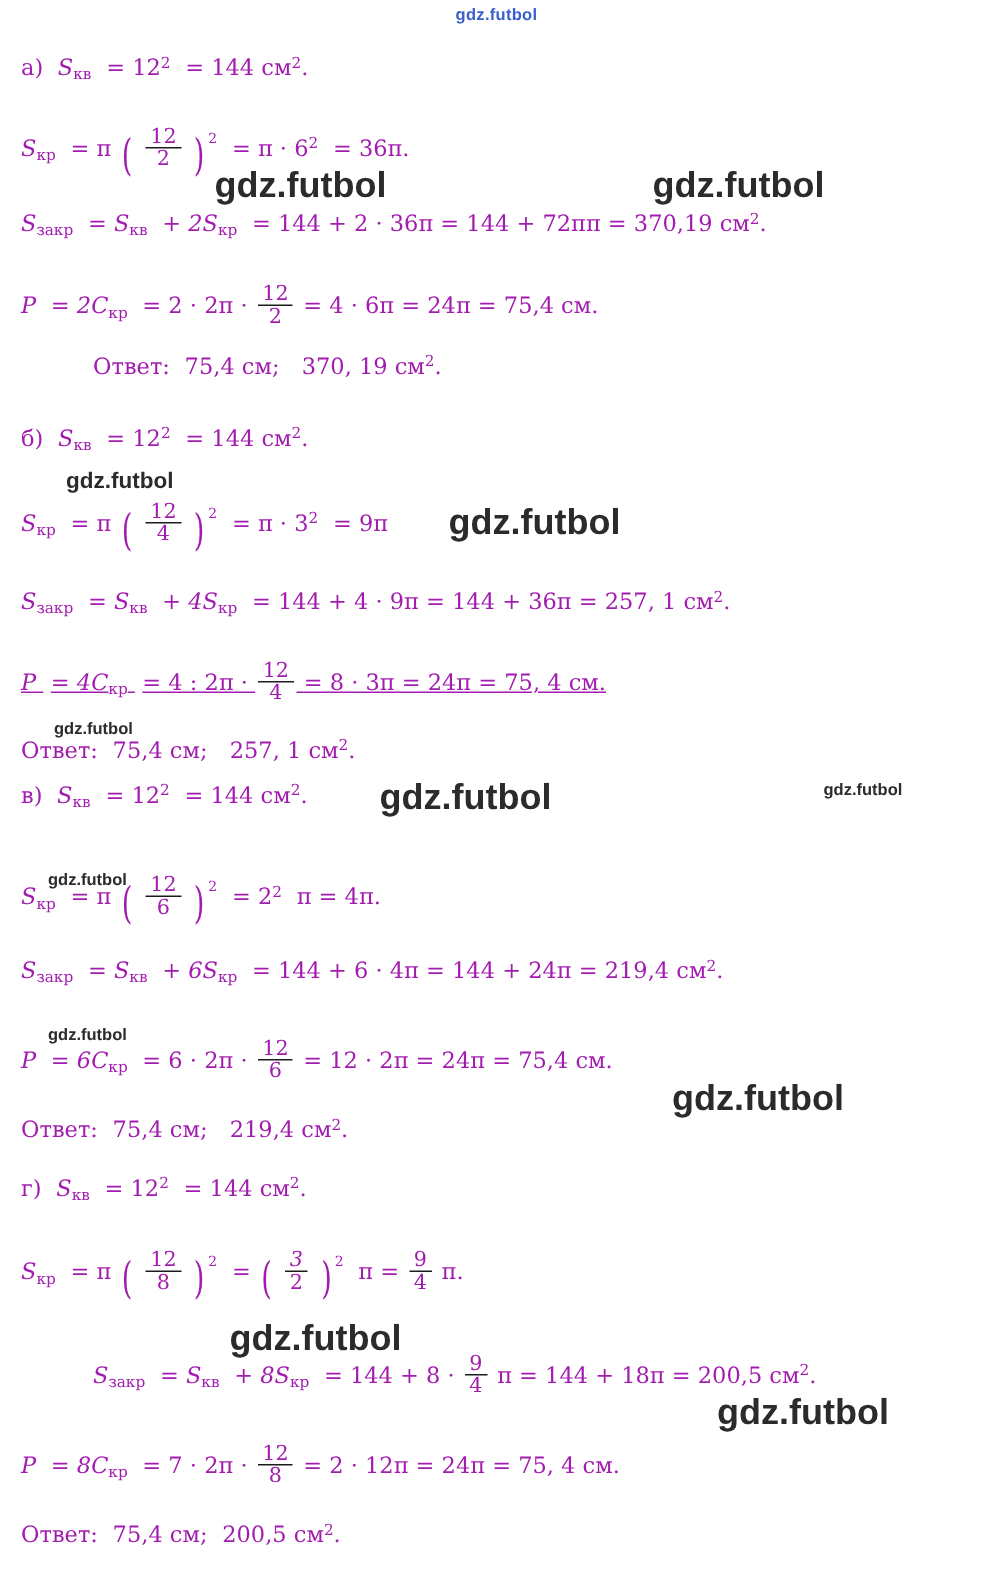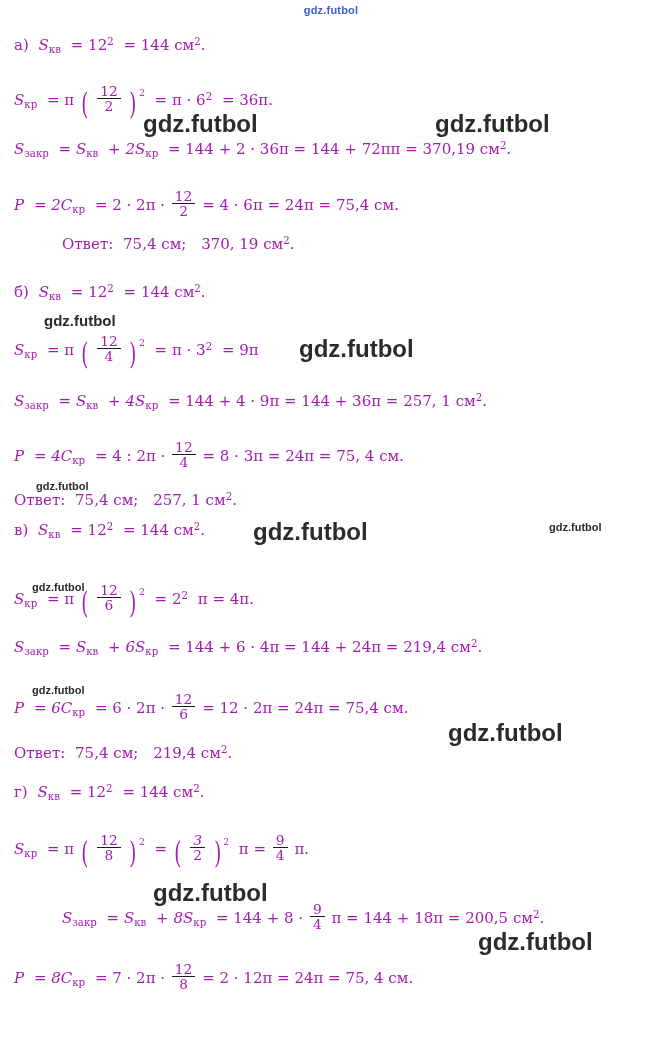--- a/index.html
+++ b/index.html
@@ -147,21 +147,21 @@
     <span class="sp"></span><span>= 9π</span>
   </div>
 
   <div class="line" style="left:14px; top:392px;">
     <span class="it">S</span><span class="sub">закр</span>
     <span class="sp"></span><span class="it">= S</span><span class="sub">кв</span>
     <span class="sp"></span><span class="it">+ 4S</span><span class="sub">кр</span>
     <span class="sp"></span><span>= 144 + 4 · 9π = 144 + 36π = 257, 1 см</span><span class="sup">2</span><span>.</span>
   </div>
 
-  <div class="line" style="left:14px; top:440px;">
+  <div class="line" style="left:14px; top:440px;text-decoration:underline;">
     <span class="it">P</span>
     <span class="sp"></span><span class="it">= 4C</span><span class="sub">кр</span>
     <span class="sp"></span><span>= 4 : 2π ·</span>
     <span class="frac"><span class="num">12</span><span class="den">4</span></span>
     <span>= 8 · 3π = 24π = 75, 4 см.</span>
   </div>
 
   <div class="line" style="left:14px; top:491px;">
     <span>Ответ:</span>
     <span class="sp"></span><span>75,4 см;</span>
@@ -238,20 +238,25 @@
   </div>
 
   <div class="line" style="left:14px; top:962px;">
     <span class="it">P</span>
     <span class="sp"></span><span class="it">= 8C</span><span class="sub">кр</span>
     <span class="sp"></span><span>= 7 · 2π ·</span>
     <span class="frac"><span class="num">12</span><span class="den">8</span></span>
     <span>= 2 · 12π = 24π = 75, 4 см.</span>
   </div>
 
+  <div class="line" style="left:14px; top:1014px;">
+    <span>Ответ:</span>
+    <span class="sp"></span><span>75,4 см;</span>
+    <span class="sp"></span><span>200,5 см</span><span class="sup">2</span><span>.</span>
+  </div>
 
   <div id="wm-layer">
       <div class="wm" style="left: 143px; top: 110px; font-size: 24px;">gdz.futbol</div>
       <div class="wm" style="left: 435px; top: 110px; font-size: 24px;">gdz.futbol</div>
       <div class="wm" style="left: 44px; top: 312px; font-size: 15px;">gdz.futbol</div>
       <div class="wm" style="left: 299px; top: 335px; font-size: 24px;">gdz.futbol</div>
       <div class="wm" style="left: 36px; top: 480px; font-size: 11px;">gdz.futbol</div>
       <div class="wm" style="left: 253px; top: 518px; font-size: 24px;">gdz.futbol</div>
       <div class="wm" style="left: 549px; top: 521px; font-size: 11px;">gdz.futbol</div>
       <div class="wm" style="left: 32px; top: 581px; font-size: 11px;">gdz.futbol</div>

